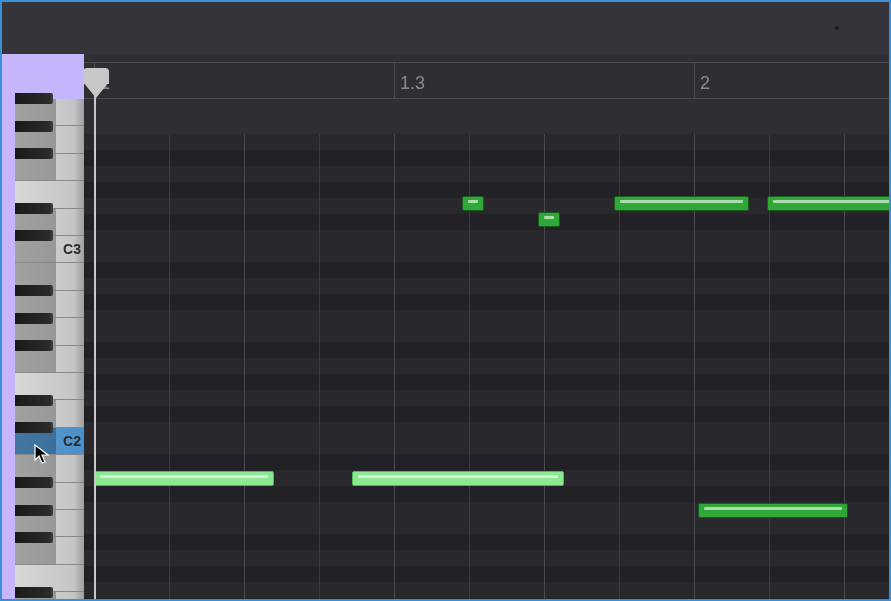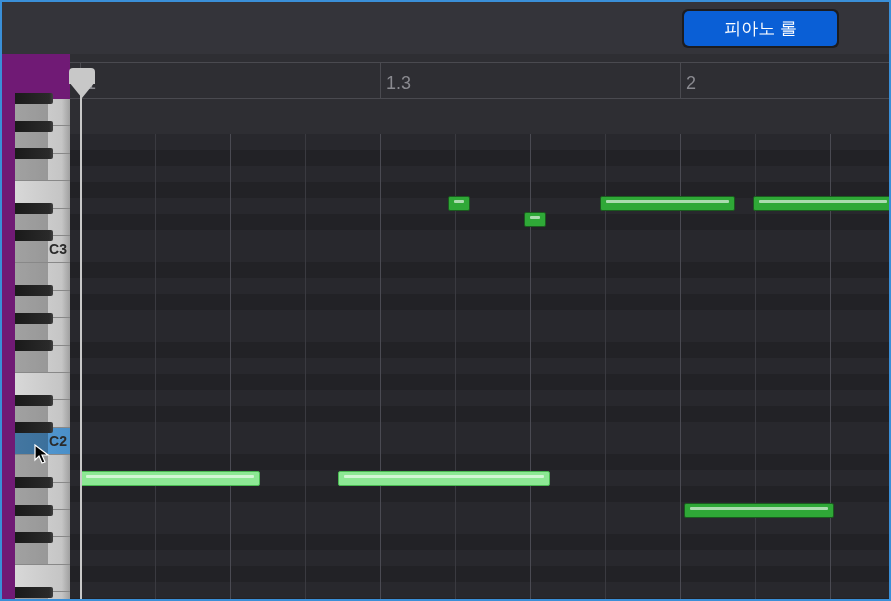--- a/index.html
+++ b/index.html
@@ -44,22 +44,22 @@
     }
     
     
     .editor-container {
       display: flex;
       height: calc(100% - 52px);
     }
     
     
     .piano-keyboard {
-      width: 68px;
-      background: #701a75;
+      width: 82px;
+      background: #c4b5fd;
       position: relative;
       flex-shrink: 0;
       text-align: right;
     }
     .piano-keyboard-inner {
       position: absolute;
       top: 45px;
       left: 13px;
       right: 0;
       bottom: 0;
@@ -281,21 +281,20 @@
       position: absolute;
       background: #1e6822;
       height: 4px;
     }
   </style>
 </head>
 <body>
 
 <div class="top-toolbar">
   <div class="view-tabs">
-    <div class="view-tab active">피아노 롤</div>
   </div>
 </div>
 
 <div class="editor-container">
 
   <div class="piano-keyboard">
     <div class="piano-keyboard-inner" id="piano-inner">
         <div class="white-key with-shade" style="top: 0px;"></div>
         <div class="white-key with-shade" style="top: 27.4px;"></div>
         <div class="white-key with-shade" style="top: 54.8px;"></div>

